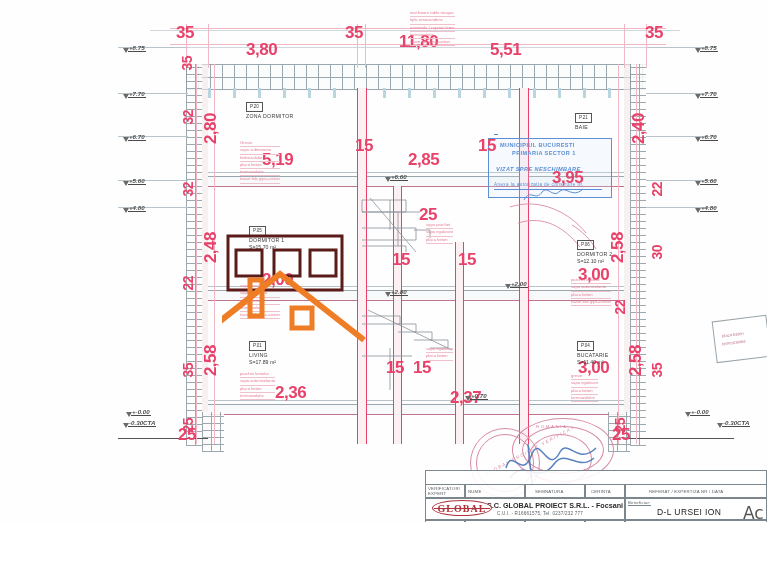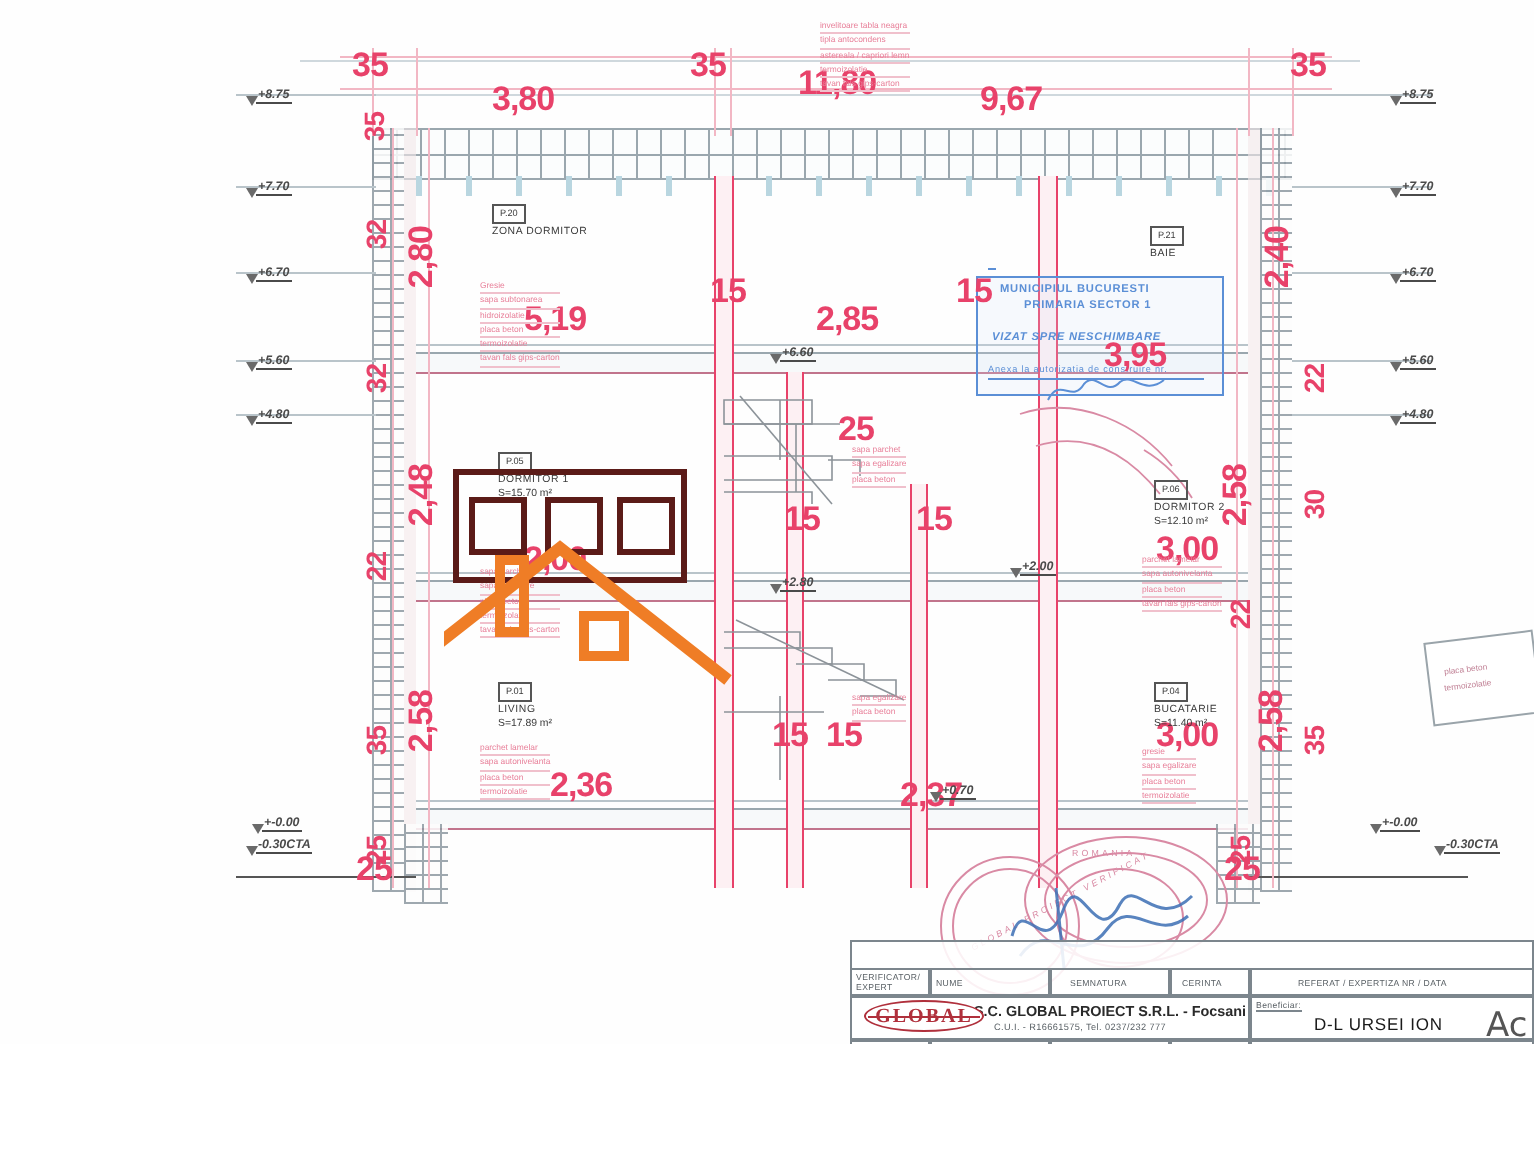--- a/index.html
+++ b/index.html
@@ -223,21 +223,21 @@
     <div class="vline" style="left:636px;top:64px;height:380px;"></div>
     <div class="vline" style="left:618px;top:64px;height:380px;"></div>
 
   </div>
 
   <div id="topdims">
       <div class="dim big" style="left:176px;top:23px;">35</div>
       <div class="dim big" style="left:246px;top:40px;">3,80</div>
       <div class="dim big" style="left:345px;top:23px;">35</div>
       <div class="dim big" style="left:399px;top:32px;">11,80</div>
-      <div class="dim big" style="left:490px;top:40px;">9,67</div>
+      <div class="dim big" style="left:490px;top:40px;">5,51</div>
       <div class="dim big" style="left:645px;top:23px;">35</div>
     </div>
 
   <div id="leftdims">
       <div class="dim vert mid" style="left:179px;top:56px;">35</div>
       <div class="dim vert big" style="left:201px;top:113px;">2,80</div>
       <div class="dim vert mid" style="left:180px;top:110px;">32</div>
       <div class="dim vert mid" style="left:180px;top:182px;">32</div>
       <div class="dim vert big" style="left:201px;top:232px;">2,48</div>
       <div class="dim vert mid" style="left:180px;top:276px;">22</div>

